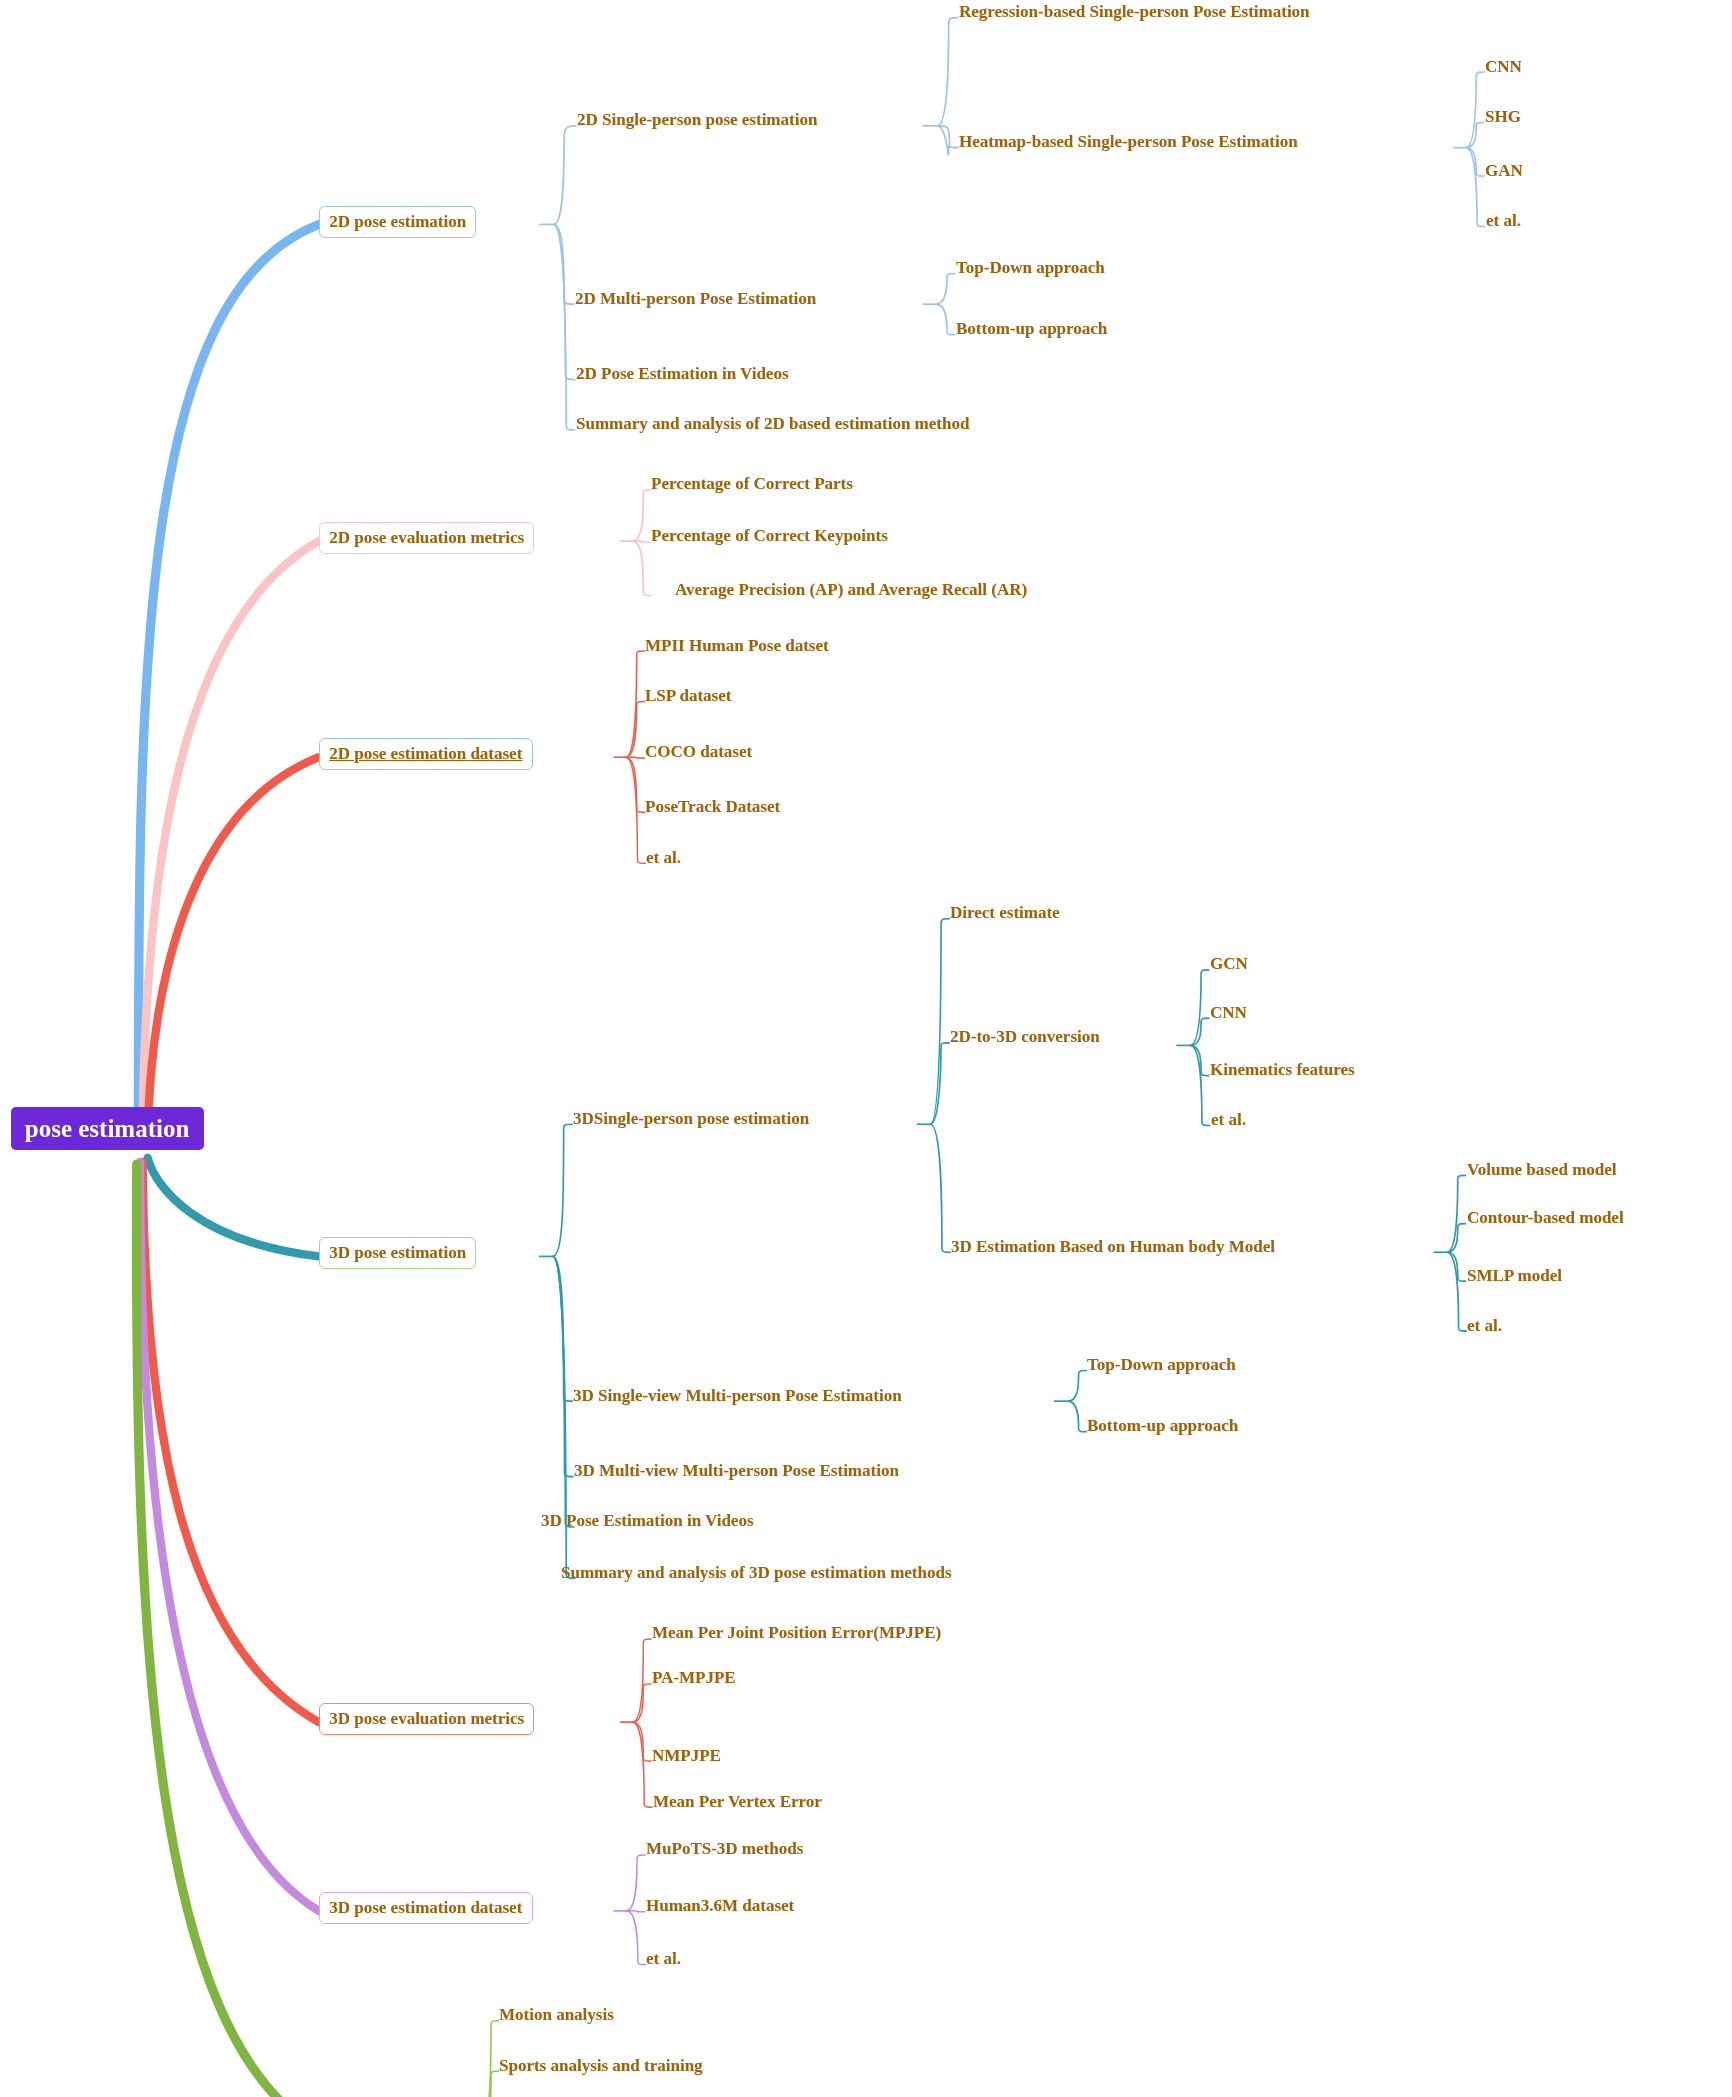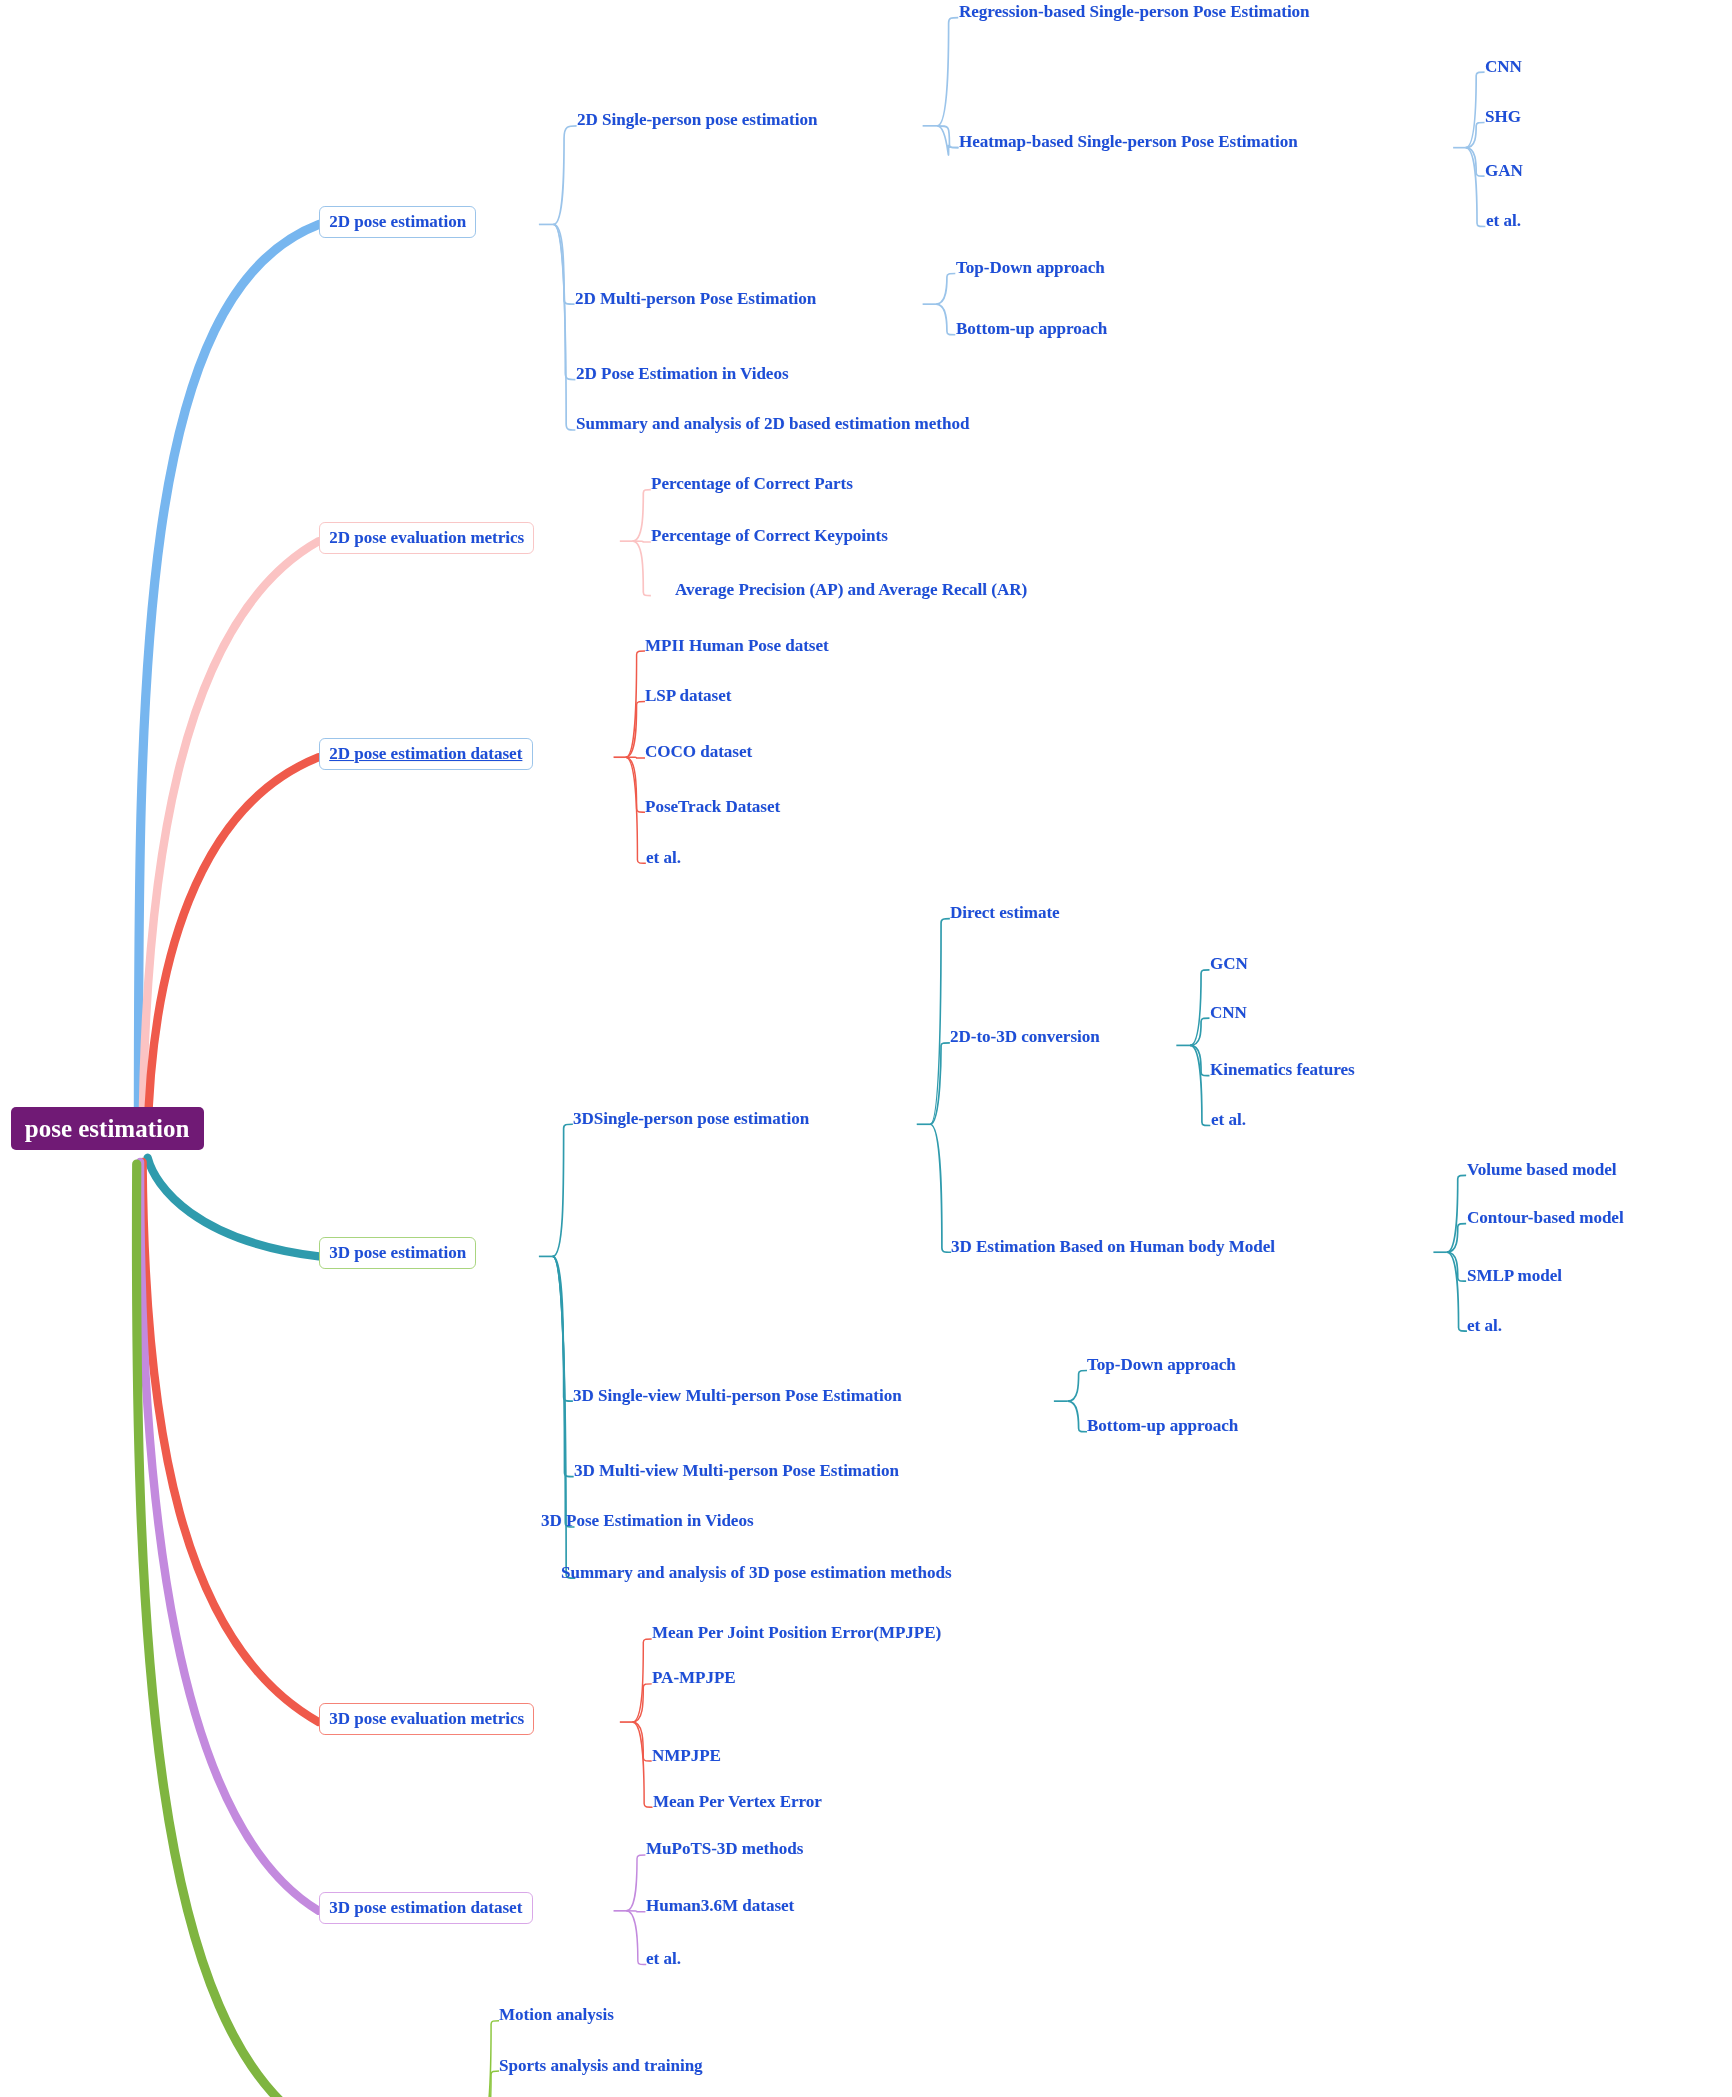--- a/index.html
+++ b/index.html
@@ -1,21 +1,21 @@
 <!DOCTYPE html>
 <html style="font-size:6.7px"><head>
 <meta charset="utf-8">
 <style>
   html,body{margin:0;padding:0;background:#ffffff;}
   body{font-family:"Liberation Serif", serif;}
   #root-wrap{position:relative;width:1732px;height:2293px;background:#fff;overflow:hidden;}
   svg#links{position:absolute;left:0;top:0;width:1732px;height:2293px;}
-  .node{position:absolute;white-space:nowrap;color:#1d4ed8;font-weight:bold;
+  .node{position:absolute;white-space:nowrap;color:#a16207;font-weight:bold;
         font-family:"Liberation Serif", serif;text-shadow:0.4px 0.4px 0 rgba(0,0,0,0.12);}
-  .lvl0{background:#701a75;color:#ffffff;border-radius:5px;padding:7.6px 14.3px;
+  .lvl0{background:#6d28d9;color:#ffffff;border-radius:5px;padding:7.6px 14.3px;
         font-size:25px;line-height:1.1;box-shadow:none;text-shadow:none;}
   .boxed{border:1.3px solid #9bc4ea;border-radius:5.9px;padding:5px 9.2px;background:#fff;font-size:17px;}
   .lvl2{font-size:17px;font-family:Liberation Serif, serif;}
   .lvl3{font-size:17px;}
   .lvl4{font-size:17px;}
 </style>
 </head>
 <body>
 
 <div id="root-wrap">

